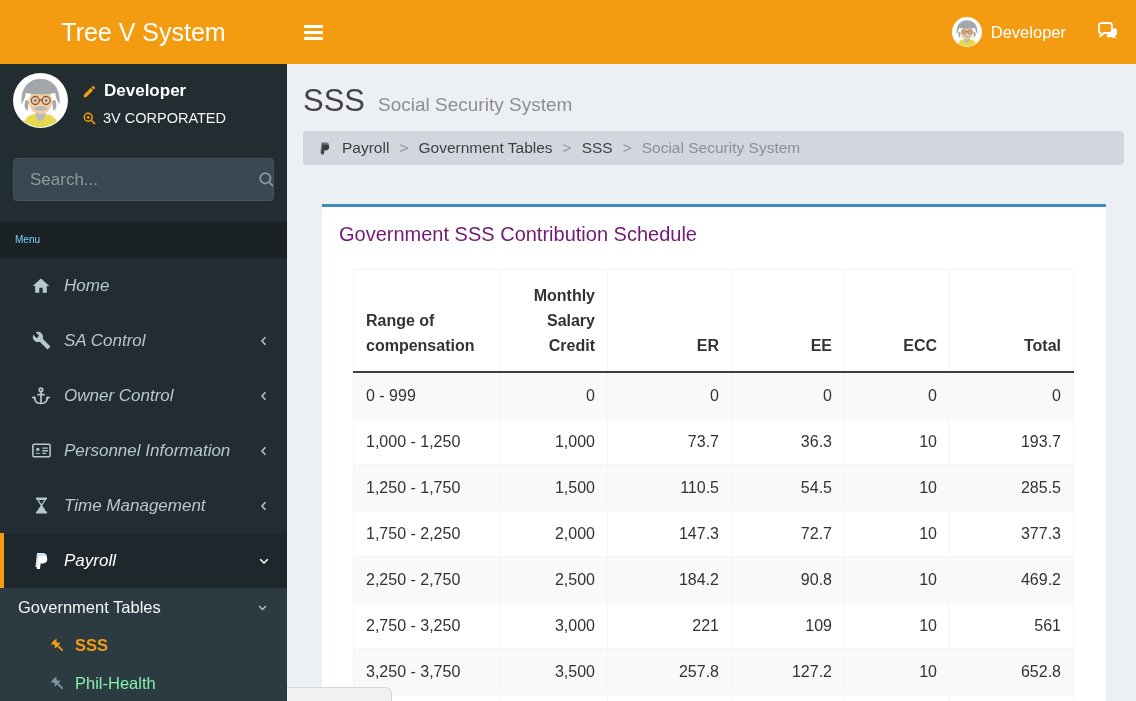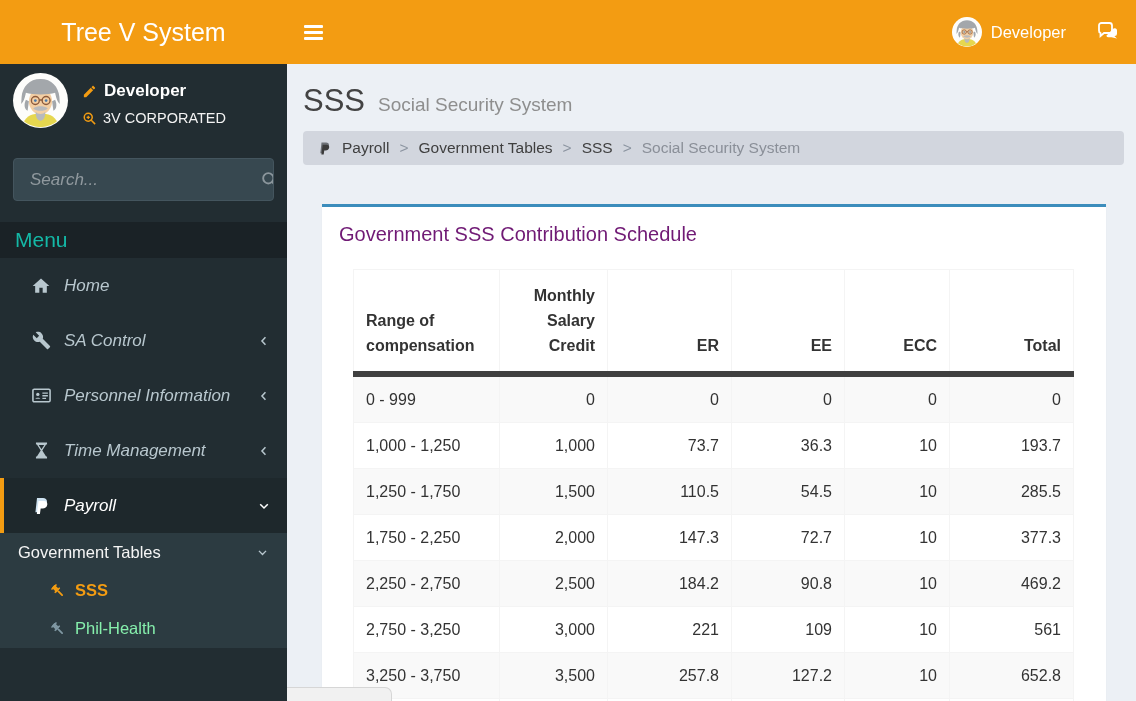--- a/index.html
+++ b/index.html
@@ -23,25 +23,25 @@
   
   .sidebar { position:absolute; top:64px; left:0; width:287px; height:637px; background:#222d32; z-index:10; }
   .user-panel { display:flex; padding:9px 0 0 13px; }
   .big-avatar { width:55px; height:55px; border-radius:50%; overflow:hidden; background:#fdfdfb; flex:0 0 55px; }
   .user-info { margin-left:14px; padding-top:8px; }
   .user-name { display:flex; align-items:center; gap:7px; color:#fff; font-weight:bold; font-size:17px; }
   .user-company { display:flex; align-items:center; gap:6px; color:#f2f2f2; font-size:14.5px; margin-top:9px; }
   .orange-ic { color:#f39c12; display:flex; }
 
   .sidebar-search { margin:30px 13px 0; height:43px; display:flex; background:#374850; border:1px solid #44555e; border-radius:4px; overflow:hidden; }
-  .sidebar-search input { flex:1; background:transparent; border:none; outline:none; padding:0 6px 0 16px; font-size:17px; color:#eee; font-family:inherit;font-style:italic; }
+  .sidebar-search input { flex:1; background:transparent; border:none; outline:none; padding:0 6px 0 16px; font-size:17px; color:#eee; font-family:inherit; }
   .sidebar-search input::placeholder { color:#90999e; }
   .search-btn { width:44px; display:flex; align-items:center; justify-content:center; background:transparent; border:none; color:#8b969c; cursor:pointer; }
 
-  .menu-header { margin-top:21px; height:36px; line-height:36px; padding:0 15px; background:#1a2226; color:#14b8a6; font-size:21px; }
+  .menu-header { margin-top:21px; height:36px; line-height:36px; padding:0 15px; background:#1a2226; color:#7dd3fc; font-size:10px; }
 
   .menu-item { height:55px; display:flex; align-items:center; padding:0 16px 0 25px; color:#b8c7ce; font-size:17px; border-left:4px solid transparent;font-style:italic; }
   .menu-item .mi-icon { width:24px; margin-right:11px; display:flex; align-items:center; justify-content:center; }
   .menu-item .chev { margin-left:auto; display:flex; color:#b8c7ce; }
   .menu-item.active { background:#1e282c; color:#fff; border-left:4px solid #f39c12; }
   .menu-item.active .chev { color:#fff; }
 
   .submenu { background:#2c3b41; }
   .submenu-parent { height:38px; display:flex; align-items:center; padding:0 18px; color:#f5f5f5; font-size:16.5px; }
   .submenu-parent .chev { margin-left:auto; display:flex; color:#b8c7ce; }
@@ -63,21 +63,21 @@
   .bc-icon { display:flex; color:#3b3b3b; }
 
   .box { margin:39px 30px 0 35px; background:#fff; border-top:3px solid #3c8dbc; border-radius:0 0 3px 3px; box-shadow:0 1px 1px rgba(0,0,0,.1); min-height:520px; }
   .box-header { padding:13px 17px 9px; font-size:20px; line-height:28px; color:#701a75; }
   .box-body { padding:12px 32px 30px 31px; }
 
   table.sss { border-collapse:collapse; width:720px; font-size:16px; color:#333; table-layout:fixed; }
   table.sss th, table.sss td { border:1px solid #f4f4f4; }
   table.sss th { padding:13px 12px; line-height:25px; vertical-align:bottom; font-weight:bold; text-align:right; color:#333; }
   table.sss th.first { text-align:left; }
-  table.sss thead th { border-bottom:6px solid #404040; }
+  table.sss thead th { border-bottom:2px solid #404040; }
   table.sss td { padding:10px 12px; line-height:25px; text-align:left; }
   table.sss td.num { text-align:right; }
   table.sss tbody tr:nth-child(odd) { background:#f9f9f9; }
 
   .link-tooltip { position:absolute; left:287px; bottom:0; width:105px; height:14px; background:#f1f1f1; border:1px solid #d6d6d6; border-left:none; border-bottom:none; border-radius:0 7px 0 0; z-index:30; }
 
   .icon-svg { display:block; }
 </style>
 </head>
 <body>
@@ -191,20 +191,37 @@
         </svg>
     </span>
     <span>SA Control</span>
     <span class="chev">
       <svg class="icon-svg" width="14" height="14" viewBox="0 0 24 24" fill="none" stroke="currentColor" stroke-width="2.6">
           <polyline points="14.5 5.5 8.5 12 14.5 18.5"></polyline>
         </svg>
     </span>
   </a>
 
+  <a class="menu-item">
+    <span class="mi-icon">
+      <svg class="icon-svg" width="20" height="20" viewBox="0 0 24 24" fill="none" stroke="currentColor" stroke-width="2" stroke-linecap="round">
+          <circle cx="12" cy="4.6" r="2.1"></circle>
+          <path d="M12 6.7V21"></path>
+          <path d="M8.4 10.4h7.2"></path>
+          <path d="M4 13.5c.4 4.8 3.8 7.5 8 7.5s7.6-2.7 8-7.5"></path>
+          <path d="M4 13.5l-2 .3M4 13.5l1 1.8M20 13.5l2 .3M20 13.5l-1 1.8"></path>
+        </svg>
+    </span>
+    <span>Owner Control</span>
+    <span class="chev">
+      <svg class="icon-svg" width="14" height="14" viewBox="0 0 24 24" fill="none" stroke="currentColor" stroke-width="2.6">
+          <polyline points="14.5 5.5 8.5 12 14.5 18.5"></polyline>
+        </svg>
+    </span>
+  </a>
 
   <a class="menu-item">
     <span class="mi-icon">
       <svg class="icon-svg" width="21" height="21" viewBox="0 0 24 24">
           <rect x="2.2" y="4.8" width="19.6" height="14.4" rx="1.5" fill="none" stroke="currentColor" stroke-width="1.8"></rect>
           <circle cx="7.8" cy="10.8" r="1.9" fill="currentColor"></circle>
           <path d="M4.8 15.8c.6-1.8 5.4-1.8 6 0z" fill="currentColor"></path>
           <path d="M13 9.3h6.3M13 12.3h6.3M13 15.3h4.2" stroke="currentColor" stroke-width="1.6"></path>
         </svg>
     </span>

